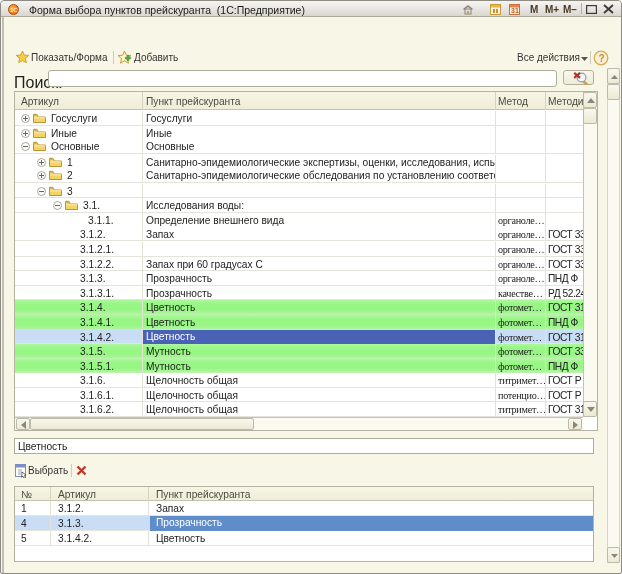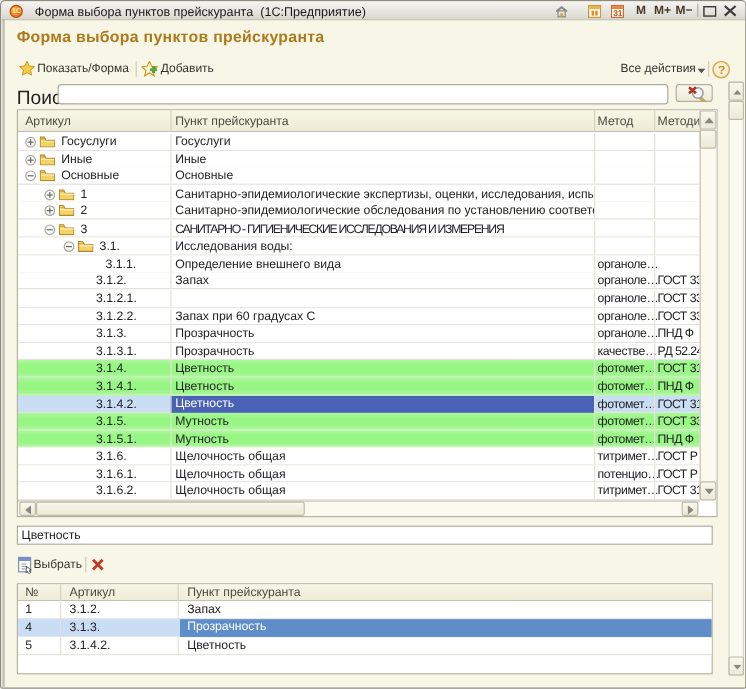--- a/index.html
+++ b/index.html
@@ -26,21 +26,21 @@
 #grid{position:absolute;left:13px;top:90px;width:584px;height:340px;border:1px solid #B5B2A2;background:#FFF;}
 #ghead{position:absolute;left:0;top:0;width:582px;height:18px;background:linear-gradient(#F7F5E4,#EFEDD8);border-bottom:1px solid #C5C2AE;}
 .hcell{position:absolute;top:4px;color:#4b4a40;font-size:10.2px;}
 .hsep{position:absolute;top:0;width:1px;height:18px;background:#D5D2BE;}
 .row{position:absolute;left:0;width:568px;height:14.571px;background:#FFF;border-bottom:1px solid #E4E4DC;}
 .row div{position:absolute;top:2px;white-space:nowrap;overflow:hidden;font-size:10.2px;}
 .cv{position:absolute;top:0;width:1px;height:14px;background:#E4E2D6;}
 .green{background:linear-gradient(180deg,#AEF79E,#97F684 30%,#97F684 72%,#B2F3A4);border-bottom-color:#BBF4AA;}
 .selrow{background:#C9DDF5;}
 .c2{left:127px;width:353px;padding-left:4px;}
-.c3{left:480px;width:67px;padding-left:3px;color:#222;font-size:10.2px;letter-spacing:-0.3px;}
+.c3{left:480px;width:67px;padding-left:3px;color:#222;font-size:10.2px;letter-spacing:-0.3px;font-family:Liberation Serif, serif;}
 .c4{left:530px;width:38px;padding-left:3px;font-size:10.2px;letter-spacing:-0.45px;}
 .exp{position:absolute;top:3px;width:9px;height:9px;border:1px solid #A9A79B;border-radius:50%;background:#FDFDFB;}
 .exp i{position:absolute;left:1px;top:3px;width:5px;height:1px;background:#666;}
 .exp.plus b{position:absolute;left:3px;top:1px;width:1px;height:5px;background:#666;}
 .fold{position:absolute;top:2px;width:13px;height:10px;}
 
 .sb{background:#FBFAF1;}
 .sbtn{position:absolute;background:linear-gradient(#F9F7EC,#ECE9D6);border:1px solid #BDBAA9;border-radius:2px;}
 .arr{position:absolute;}
 
@@ -82,21 +82,20 @@
     <span class="tbtn" style="left:544px">M+</span>
     <span class="tbtn" style="left:562px">M−</span>
     <span style="position:absolute;left:580px;top:2px;width:1px;height:11px;background:#B0ACA0"></span>
     <svg class="tbtn" style="left:585px;top:4px" width="11" height="9">
         <rect x="0.5" y="0.5" width="10" height="8" fill="none" stroke="#3a3a3a" stroke-width="1.4"></rect>
       </svg>
     <svg class="tbtn" style="left:602px;top:3px" width="11" height="10">
         <path d="M1 1 L10 9 M10 1 L1 9" stroke="#3a3a3a" stroke-width="1.8"></path>
       </svg>
   </div>
-  <div id="heading">Форма выбора пунктов прейскуранта</div>
   <div id="toolbar">
     <svg class="tool" style="left:15px;top:4px" width="13" height="12">
         <path d="M6.5 0 L8.3 4 L12.8 4.4 L9.4 7.4 L10.4 11.8 L6.5 9.5 L2.6 11.8 L3.6 7.4 L0.2 4.4 L4.7 4 Z" fill="#F8CC46" stroke="#C9941B" stroke-width="0.8"></path>
       </svg>
     <span class="tool" style="left:30px;top:5px">Показать/Форма</span>
     <span class="vsep" style="left:112px;top:4px;height:13px"></span>
     <svg class="tool" style="left:117px;top:4px" width="15" height="14">
         <path d="M6.5 0 L8.4 4.2 L13 4.6 L9.5 7.6 L10.5 12.2 L6.5 9.8 L2.5 12.2 L3.5 7.6 L0 4.6 L4.6 4.2 Z" fill="#FBF3D0" stroke="#C9941B" stroke-width="0.9"></path>
         <path d="M9.5 6.5 h2 v2 h2 v2 h-2 v2 h-2 v-2 h-2 v-2 h2 z" fill="#52B43C" stroke="#2E7D22" stroke-width="0.6" transform="translate(1,-1) scale(0.85)"></path>
       </svg>
@@ -224,21 +223,20 @@
         <div class="row " style="top:91.855px">
           <span class="exp" style="left:22px">
             <i></i>
           </span>
           <svg class="fold" width="13" height="10" style="left:34px">
             <path d="M0.5 2.5 h4 l1 1.5 h7 v5.5 h-12 z" fill="#F3D363" stroke="#B3892F" stroke-width="0.9"></path>
             <path d="M0.5 2.5 v-1.2 h3.4 l0.8 1.2" fill="#F3D363" stroke="#B3892F" stroke-width="0.9"></path>
             <path d="M1.3 4.8 h11" stroke="#FBE9A8" stroke-width="1.2"></path>
           </svg>
           <div style="left:52px;top:2px">3</div>
-          <div class="c2" style="letter-spacing:-1.05px">САНИТАРНО - ГИГИЕНИЧЕСКИЕ ИССЛЕДОВАНИЯ И ИЗМЕРЕНИЯ</div>
           <div class="c3"></div>
           <div class="c4"></div>
           <span class="cv" style="left:127px"></span>
           <span class="cv" style="left:480px"></span>
           <span class="cv" style="left:530px"></span>
         </div>
         <div class="row " style="top:106.426px">
           <span class="exp" style="left:38px">
             <i></i>
           </span>

